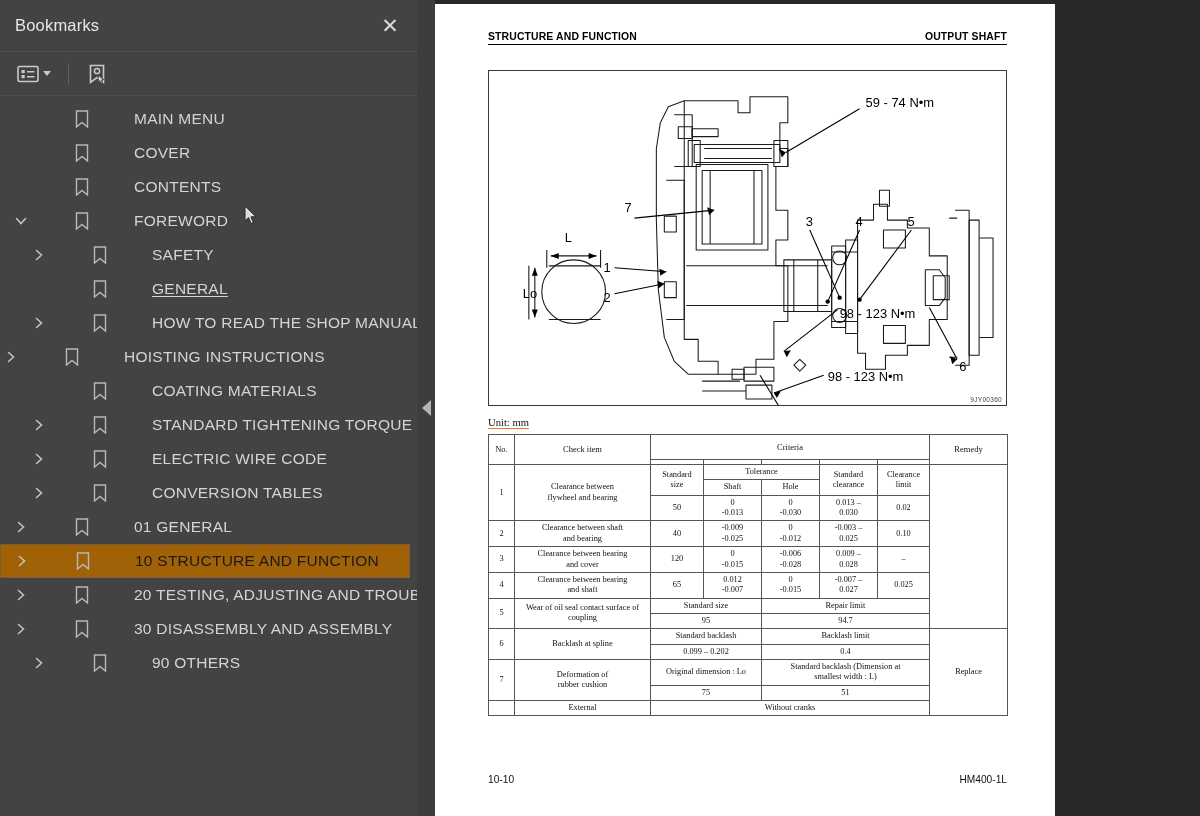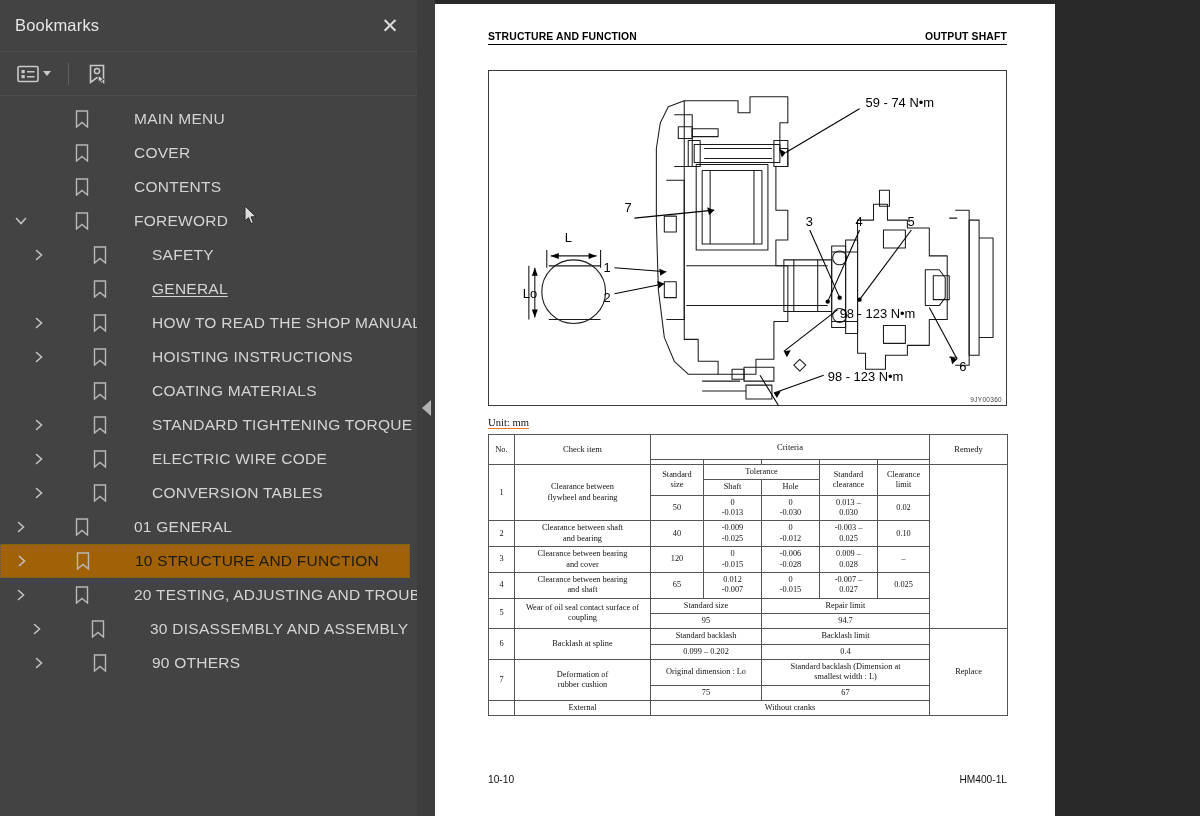--- a/index.html
+++ b/index.html
@@ -236,21 +236,21 @@
               <path d="M2.5 1.5 L7.5 6 L2.5 10.5" fill="none" stroke="#c2c2c2" stroke-width="1.6" stroke-linecap="round"></path>
             </svg>
           </div>
           <div class="bm-ico">
             <svg width="14" height="18" viewBox="0 0 14 18">
               <path d="M1.5 1 h11 v16 l-5.5 -4.6 l-5.5 4.6 z" fill="none" stroke="#b8b8b8" stroke-width="1.4"></path>
             </svg>
           </div>
           <div class="row-label">HOW TO READ THE SHOP MANUAL</div>
         </div>
-        <div class="row" style="padding-left: 28px;">
+        <div class="row" style="">
           <div class="twisty">
             <svg width="10" height="12" viewBox="0 0 10 12">
               <path d="M2.5 1.5 L7.5 6 L2.5 10.5" fill="none" stroke="#c2c2c2" stroke-width="1.6" stroke-linecap="round"></path>
             </svg>
           </div>
           <div class="bm-ico">
             <svg width="14" height="18" viewBox="0 0 14 18">
               <path d="M1.5 1 h11 v16 l-5.5 -4.6 l-5.5 4.6 z" fill="none" stroke="#b8b8b8" stroke-width="1.4"></path>
             </svg>
           </div>
@@ -336,21 +336,21 @@
               <path d="M2.5 1.5 L7.5 6 L2.5 10.5" fill="none" stroke="#c2c2c2" stroke-width="1.6" stroke-linecap="round"></path>
             </svg>
           </div>
           <div class="bm-ico">
             <svg width="14" height="18" viewBox="0 0 14 18">
               <path d="M1.5 1 h11 v16 l-5.5 -4.6 l-5.5 4.6 z" fill="none" stroke="#b8b8b8" stroke-width="1.4"></path>
             </svg>
           </div>
           <div class="row-label">20 TESTING, ADJUSTING AND TROUBLESHOOTIN</div>
         </div>
-        <div class="row" style="padding-left: 26px;">
+        <div class="row" style="padding-left: 10px;">
           <div class="twisty">
             <svg width="10" height="12" viewBox="0 0 10 12">
               <path d="M2.5 1.5 L7.5 6 L2.5 10.5" fill="none" stroke="#c2c2c2" stroke-width="1.6" stroke-linecap="round"></path>
             </svg>
           </div>
           <div class="bm-ico">
             <svg width="14" height="18" viewBox="0 0 14 18">
               <path d="M1.5 1 h11 v16 l-5.5 -4.6 l-5.5 4.6 z" fill="none" stroke="#b8b8b8" stroke-width="1.4"></path>
             </svg>
           </div>
@@ -676,21 +676,21 @@
               <div>rubber cushion</div>
             </td>
             <td colspan="2" class="tall">Original dimension : Lo</td>
             <td colspan="3">
               <div>Standard backlash (Dimension at</div>
               <div>smallest width : L)</div>
             </td>
           </tr>
           <tr>
             <td colspan="2">75</td>
-            <td colspan="3">67</td>
+            <td colspan="3">51</td>
           </tr>
 
           <tr>
             <td></td>
             <td class="lft">External</td>
             <td colspan="5">Without cranks</td>
           </tr>
         </tbody>
       </table>
 

